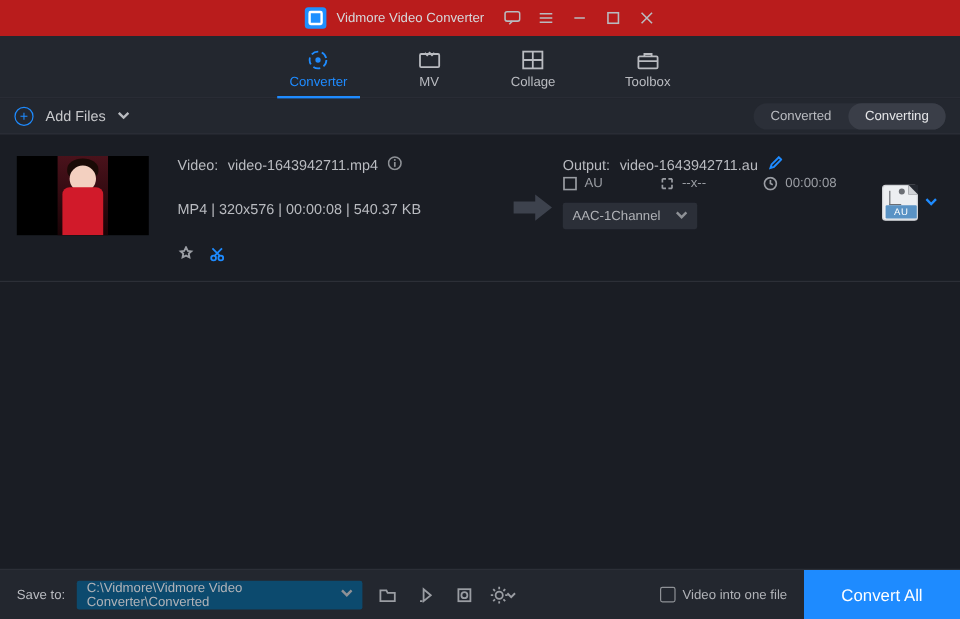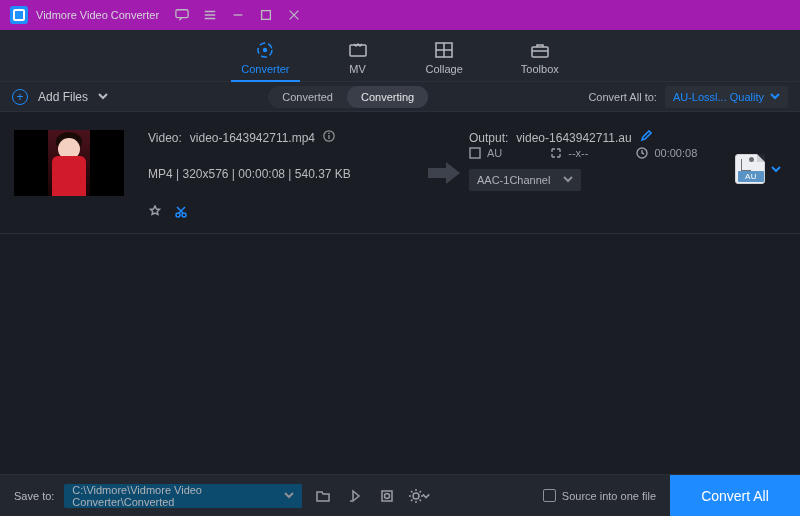--- a/index.html
+++ b/index.html
@@ -1,20 +1,20 @@
 <!DOCTYPE html>
 <html><head>
 <meta charset="utf-8">
 <style>
   * { box-sizing: border-box; margin: 0; padding: 0; font-family: "Segoe UI", Arial, sans-serif; }
   html, body { width: 800px; height: 516px; overflow: hidden; background: #1a1d24; color: #c8c9cc; }
   body { display: flex; flex-direction: column; }
 
   
-  .titlebar { height: 30px; display: flex; align-items: center; justify-content: flex-start; padding: 0 10px; background: #a21caf; gap: 16px; }
+  .titlebar { height: 30px; display: flex; align-items: center; justify-content: center; padding: 0 10px; background: #b91c1c; gap: 16px; }
   .titlebar-left { display: flex; align-items: center; gap: 8px; }
   .app-logo { width: 18px; height: 18px; background: #1e90ff; border-radius: 3px; position: relative; }
   .app-logo::before { content: ""; position: absolute; inset: 3px; border: 2px solid #fff; border-radius: 2px; }
   .app-title { font-size: 11px; color: #d6d7da; }
   .titlebar-right { display: flex; align-items: center; gap: 14px; }
   .tb-icon { width: 14px; height: 14px; display: flex; align-items: center; justify-content: center; color: #b9bbc0; cursor: pointer; }
   .tb-icon svg { width: 14px; height: 14px; stroke: #b9bbc0; fill: none; stroke-width: 1.5; }
 
   
   .mainnav { height: 52px; display: flex; align-items: flex-end; justify-content: center; gap: 58px; background: #23272f; border-bottom: 1px solid #2c2f37; }
@@ -175,29 +175,20 @@
     <div class="addfiles-plus">+</div>
     <span class="addfiles-label">Add Files</span>
     <span class="addfiles-chev"><svg viewBox="0 0 10 10">
           <path d="M1 3l4 4 4-4"></path>
         </svg></span>
   </div>
   <div class="toolbar-center">
     <div class="subtab">Converted</div>
     <div class="subtab active">Converting</div>
   </div>
-  <div class="toolbar-right">
-    <span class="convertall-label">Convert All to:</span>
-    <div class="format-dd">
-      <span>AU-Lossl... Quality</span>
-      <span class="dd-chev"><svg viewBox="0 0 10 10">
-            <path d="M1 3l4 4 4-4"></path>
-          </svg></span>
-    </div>
-  </div>
 </div>
 
 <div class="itemlist">
   <div class="item">
     <div class="thumb-col">
       <div class="thumb">
         <div class="thumb-inner">
           <div class="hair"></div>
             <div class="face"></div>
             <div class="jacket"></div>
@@ -312,18 +303,18 @@
         <circle cx="8" cy="8" r="3"></circle>
         <path d="M8 1v2M8 13v2M1 8h2M13 8h2M3 3l1.5 1.5M11.5 11.5L13 13M13 3l-1.5 1.5M4.5 11.5L3 13"></path>
       </svg>
       <svg viewBox="0 0 10 10" style="width:8px;height:8px;margin-left:-2px;">
         <path d="M1 3l4 4 4-4" stroke="#9a9da3" fill="none" stroke-width="2"></path>
       </svg>
     </div>
   <div class="spacer"></div>
   <div class="merge-wrap">
     <div class="merge-cb"></div>
-    <span class="merge-label">Source into one file</span>
+    <span class="merge-label">Video into one file</span>
   </div>
   <div class="convert-btn">
     <span>Convert All</span>
   </div>
 </div>
 
 </body></html>

